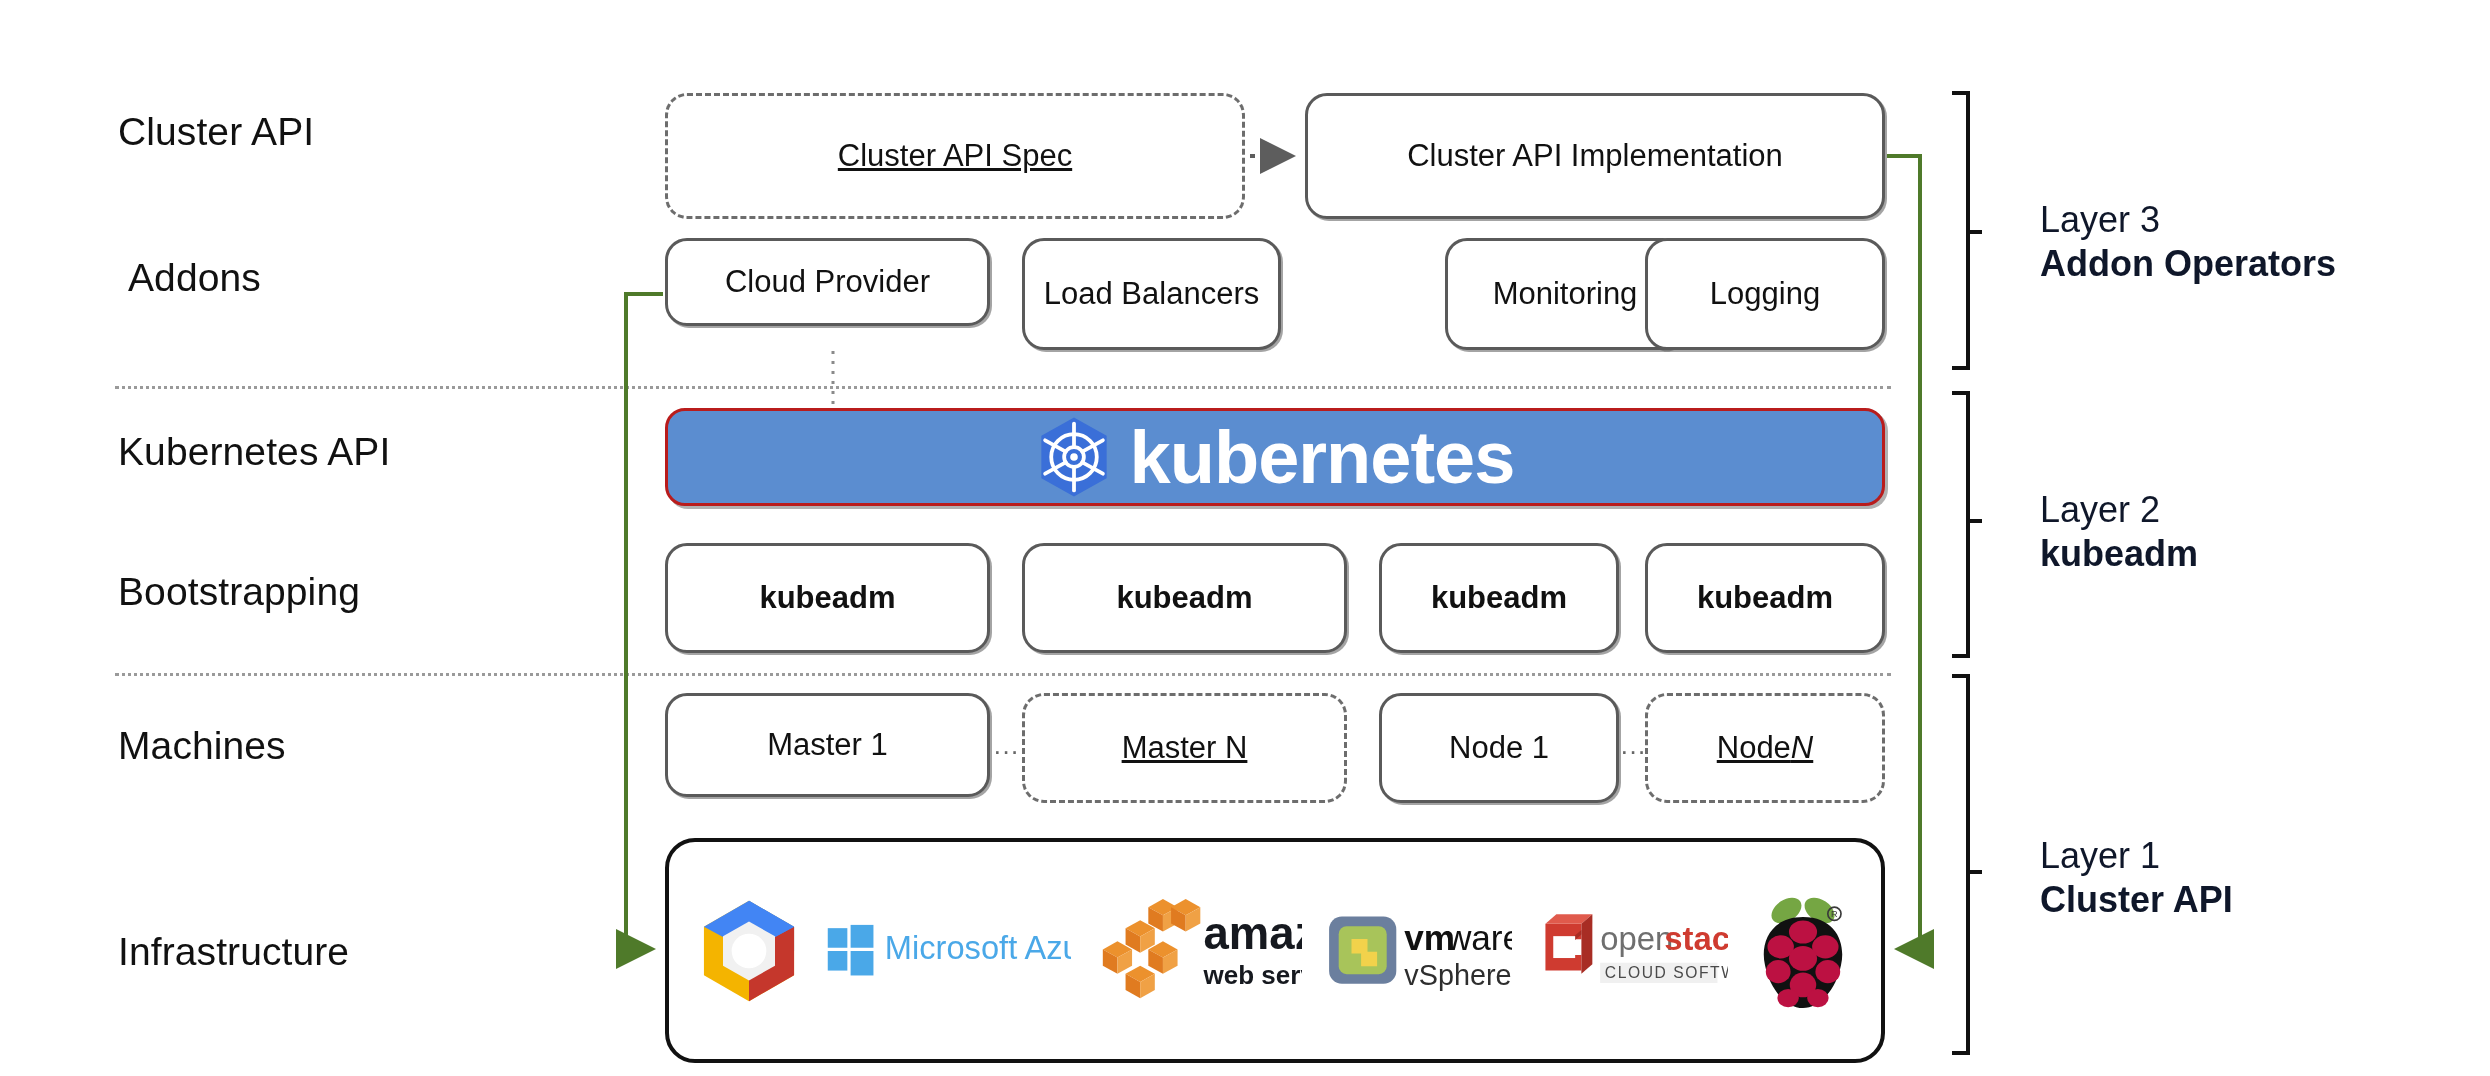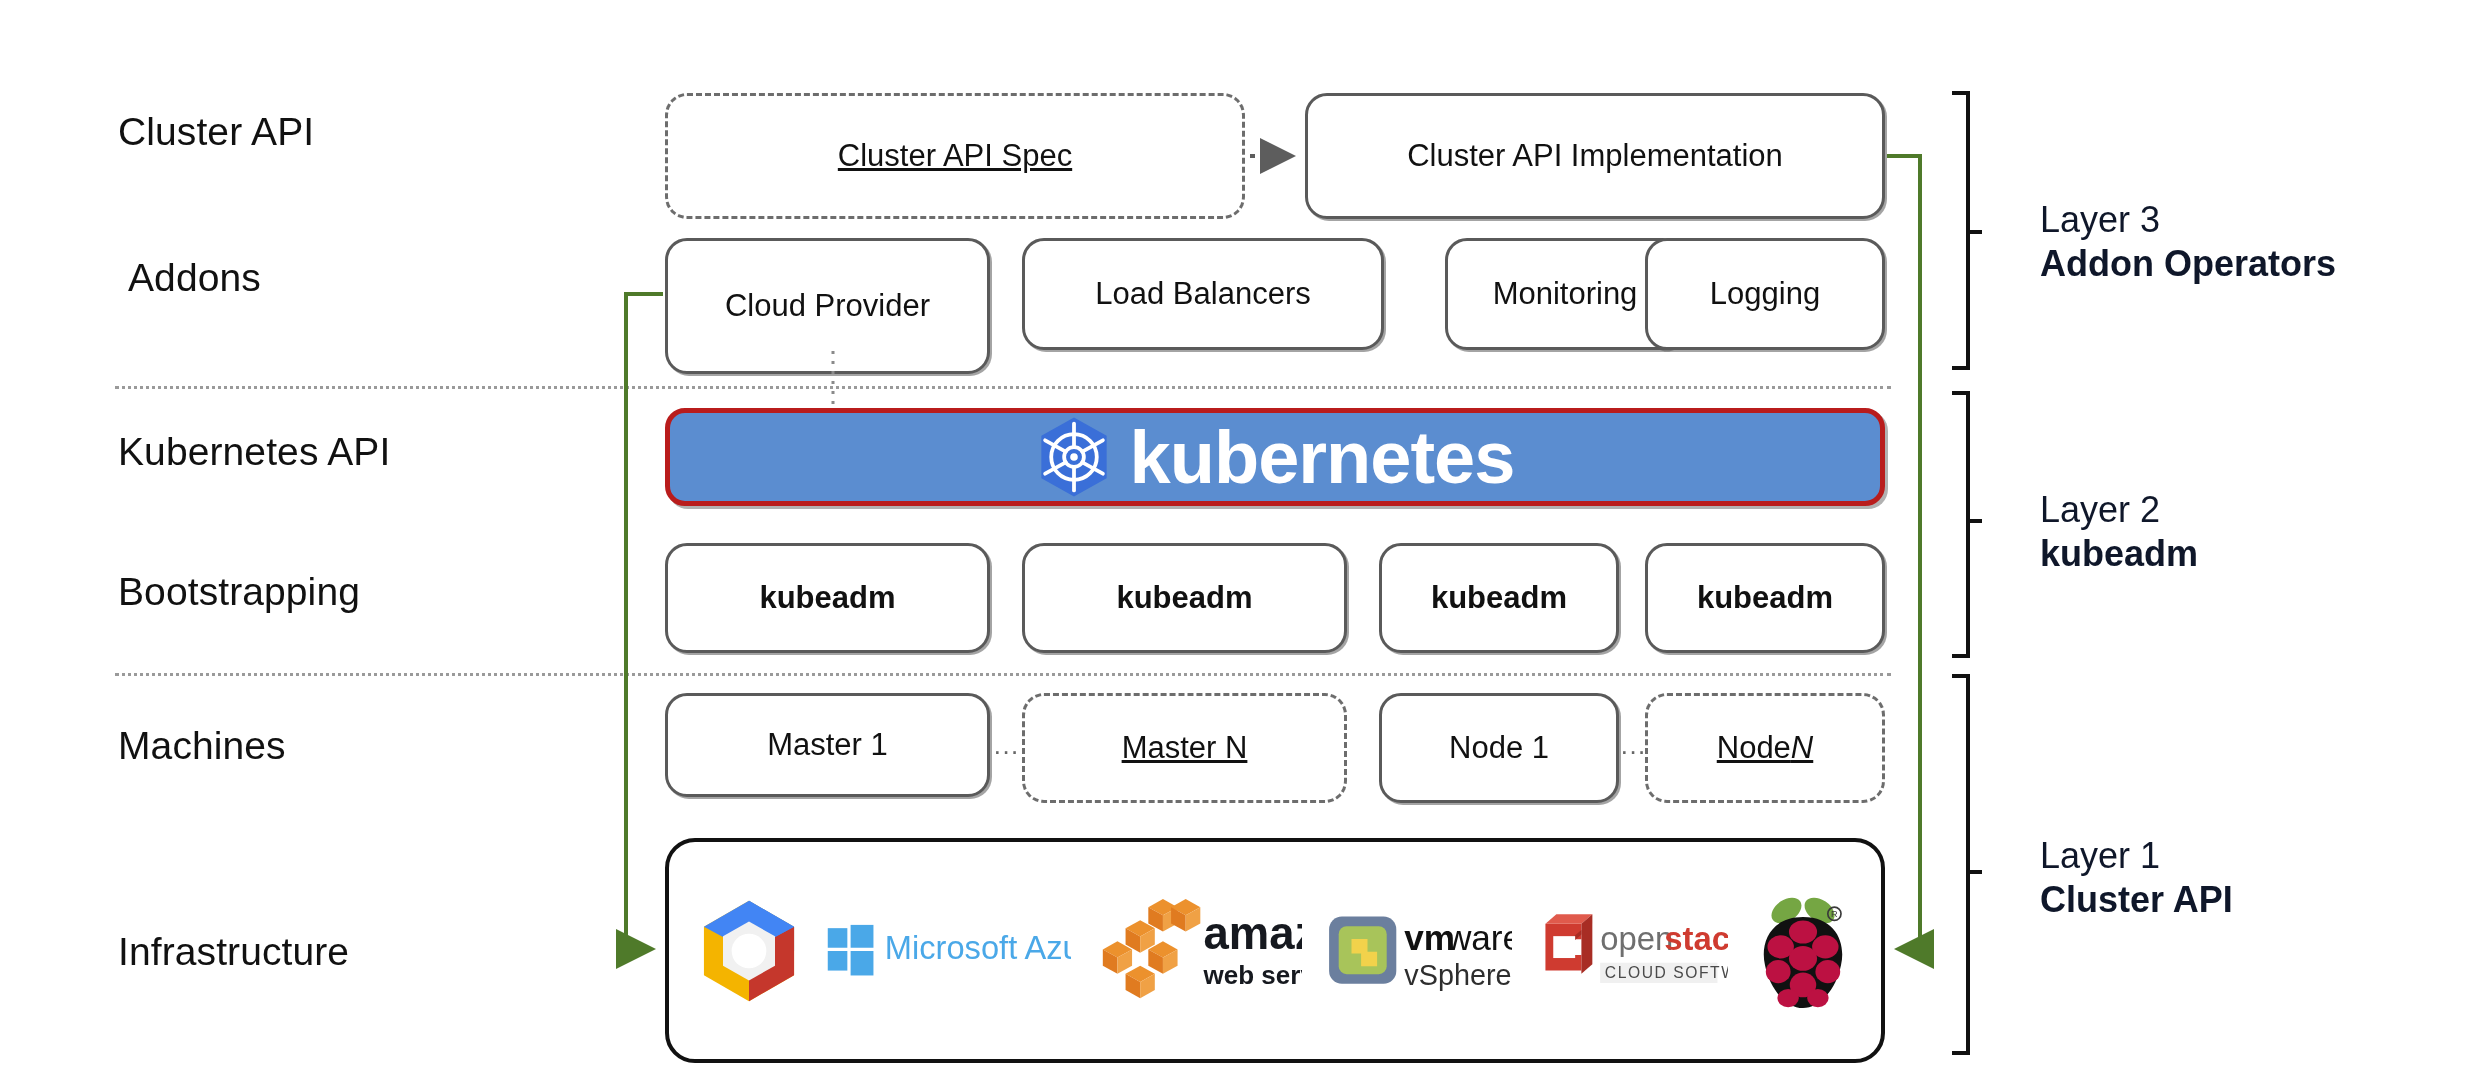--- a/index.html
+++ b/index.html
@@ -9,21 +9,21 @@
   .rowlabel{position:absolute;font-size:39px;color:#111;white-space:nowrap;letter-spacing:.1px;}
 
   .sep{position:absolute;height:0;border-top:3px dotted #9a9a9a;}
 
   .box{position:absolute;box-sizing:border-box;background:#fff;border:3px solid #5a5a5a;
        border-radius:22px;display:flex;align-items:center;justify-content:center;
        font-size:31px;color:#111;text-align:center;box-shadow:2px 2px 0 rgba(90,90,90,.55);}
   .box.dash{border-style:dashed;border-color:#6d6d6d;box-shadow:none;text-decoration:underline;}
   .box.bold{font-weight:bold;}
 
-  .k8sbar{position:absolute;box-sizing:border-box;background:#5b8dd0;border:5px solid #b91c1c;
+  .k8sbar{position:absolute;box-sizing:border-box;background:#5b8dd0;border:3px solid #b91c1c;
           border-radius:20px;display:flex;align-items:center;justify-content:center;gap:18px;
           box-shadow:3px 3px 0 rgba(100,100,100,.5);}
   .k8sword{font-size:74px;font-weight:bold;color:#ffffff;letter-spacing:-1px;
            font-family:"Liberation Sans","DejaVu Sans",sans-serif;}
 
   .infra{position:absolute;box-sizing:border-box;background:#fff;border:4px solid #111;
          border-radius:30px;display:flex;align-items:center;justify-content:space-between;}
 
   .layerlabel{position:absolute;font-size:36px;color:#0f172a;line-height:1.22;white-space:nowrap;}
   .layerlabel b{font-weight:bold;display:block;}
@@ -53,24 +53,24 @@
   <div class="sep" style="left:115px;top:625px;width:1776px;"></div>
 
   <div class="box dash" style="left:665px;top:45px;width:580px;height:126px;">
     <span>Cluster API Spec</span>
   </div>
 
   <div class="box" style="left:1305px;top:45px;width:580px;height:126px;">
     <span>Cluster API Implementation</span>
   </div>
 
-  <div class="box" style="left:665px;top:190px;width:325px;height:136px;">
+  <div class="box" style="left:665px;top:190px;width:325px;height:88px;">
     <span>Cloud Provider</span>
   </div>
-  <div class="box" style="left:1022px;top:190px;width:362px;height:112px;">
+  <div class="box" style="left:1022px;top:190px;width:259px;height:112px;">
     <span>Load Balancers</span>
   </div>
   <div class="box" style="left:1445px;top:190px;width:240px;height:112px;">
     <span>Monitoring</span>
   </div>
   <div class="box" style="left:1645px;top:190px;width:240px;height:112px;">
     <span>Logging</span>
   </div>
 
   <div class="k8sbar" style="left:665px;top:360px;width:1220px;height:98px;">

